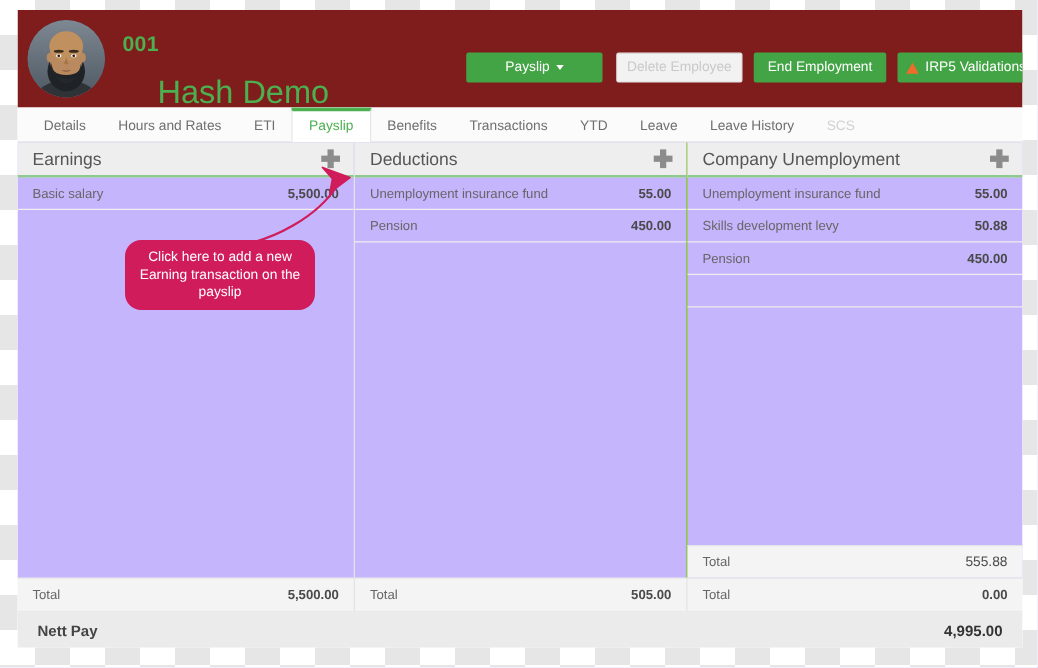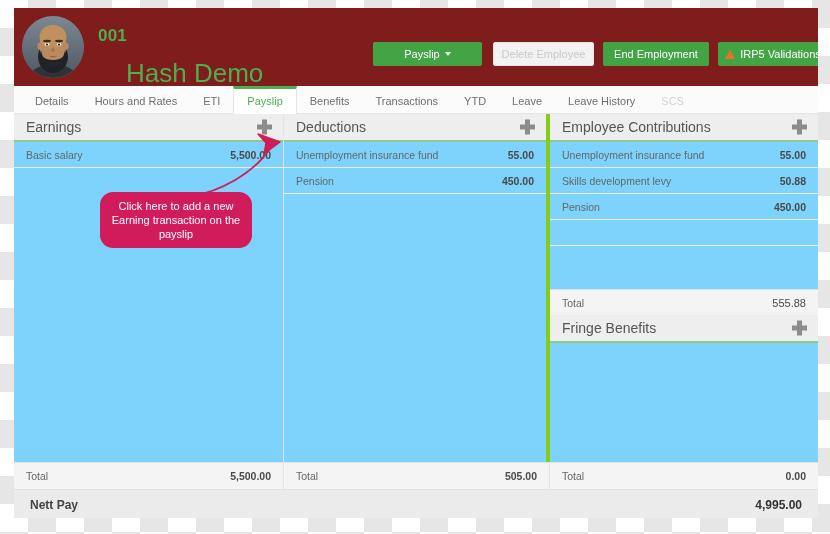--- a/index.html
+++ b/index.html
@@ -149,30 +149,30 @@
     margin-bottom: -1px;
     padding-bottom: 1px;
   }
   .tab.disabled { color: #d2d2d2; cursor: default; }
 
   
   .grid {
     position: relative;
     height: 348px;
     display: flex;
-    background: #7dd3fc;
+    background: #c4b5fd;
   }
   .col {
     position: relative;
     box-sizing: border-box;
     display: flex;
     flex-direction: column;
   }
   .col-earn { width: 270px; border-right: 1px solid #e3e3e3; }
-  .col-ded  { width: 266px; border-right: 4px solid #84cc16; }
+  .col-ded  { width: 266px; border-right: 1px solid #84cc16; }
   .col-cc   { flex: 1; }
 
   .sec-head {
     height: 28px;
     background: #eeeeee;
     border-bottom: 2px solid #8ec98f;
     display: flex;
     align-items: center;
     padding: 0 12px;
     position: relative;
@@ -408,21 +408,21 @@
         </div>
         <div class="row">
           <span class="lbl">Pension</span>
           <span class="amt">450.00</span>
         </div>
       </div>
     </div>
 
     <div class="col col-cc">
       <div class="sec-head">
-        <span class="sec-title">Employee Contributions</span>
+        <span class="sec-title">Company Unemployment</span>
         <span class="plus"></span>
       </div>
       <div class="rows">
         <div class="row">
           <span class="lbl">Unemployment insurance fund</span>
           <span class="amt">55.00</span>
         </div>
         <div class="row">
           <span class="lbl">Skills development levy</span>
           <span class="amt">50.88</span>
@@ -431,27 +431,20 @@
           <span class="lbl">Pension</span>
           <span class="amt">450.00</span>
         </div>
         <div class="row" style="border-bottom:1px solid #eeeeee;"></div>
       </div>
       <div class="sec-total">
         <span class="lbl">Total</span>
         <span class="amt">555.88</span>
       </div>
 
-      <div class="subpanel">
-        <div class="sec-head">
-          <span class="sec-title">Fringe Benefits</span>
-          <span class="plus"></span>
-        </div>
-        <div class="rows"></div>
-      </div>
     </div>
   </div>
 
   <div class="totals">
     <div class="tot-cell tot-earn">
       <span class="lbl">Total</span>
       <span class="amt">5,500.00</span>
     </div>
     <div class="tot-cell tot-ded">
       <span class="lbl">Total</span>

